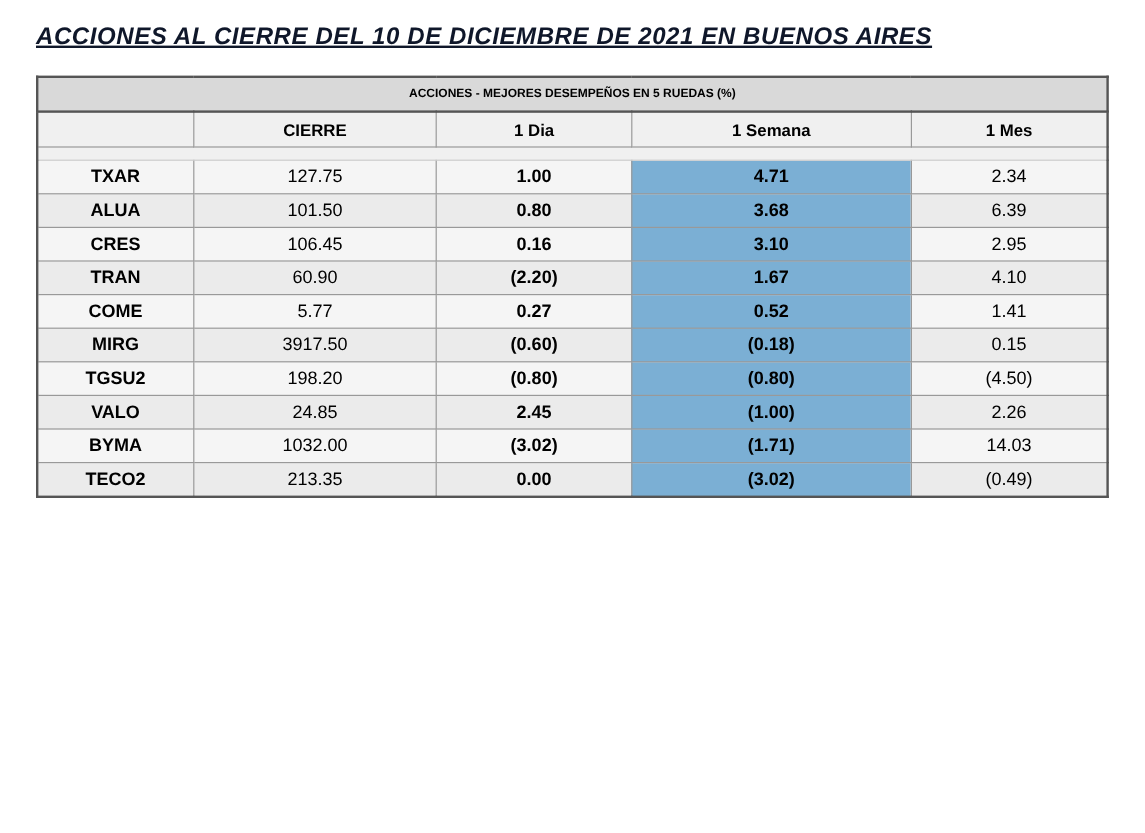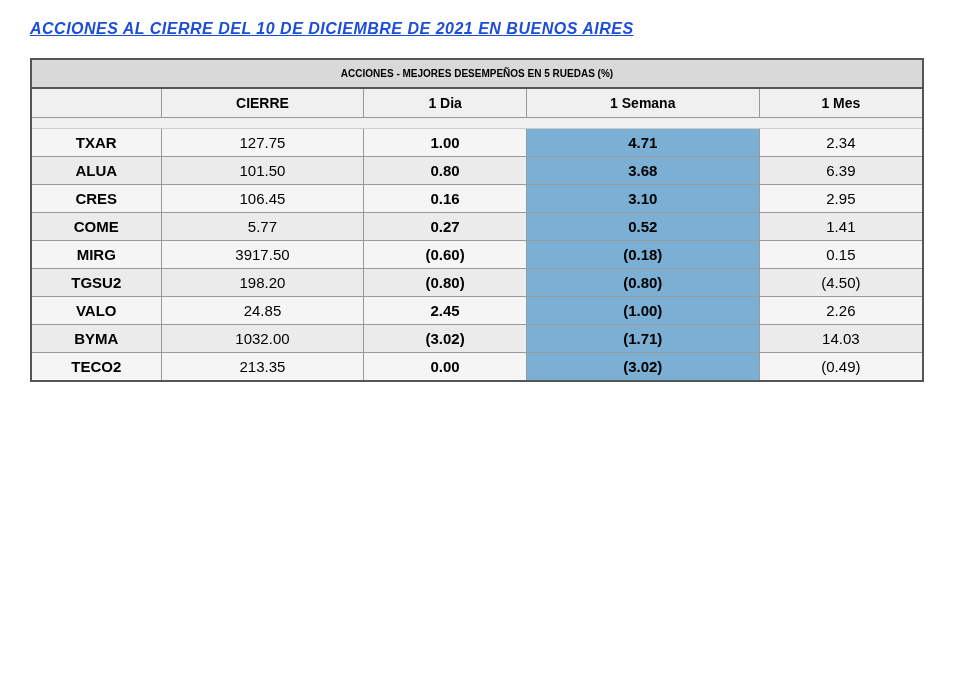--- a/index.html
+++ b/index.html
@@ -13,25 +13,25 @@
       min-height: 694px;
       width: 954px;
       padding: 20px 30px;
     }
 
     .page-wrapper {
       width: 100%;
     }
 
     .page-title {
-      font-size: 16px;
+      font-size: 20px;
       font-weight: bold;
       font-style: italic;
       text-decoration: underline;
-      color: #1d4ed8;
+      color: #0f172a;
       margin-bottom: 20px;
       letter-spacing: 0.5px;
     }
 
     .main-table {
       width: 100%;
       border-collapse: collapse;
       border: 2px solid #555;
     }
 
@@ -139,20 +139,27 @@
           <td>6.39</td>
         </tr>
         <tr class="data-row">
           <td class="ticker-col">CRES</td>
           <td class="cierre-col">106.45</td>
           <td class="bold-val">0.16</td>
           <td class="semana-col bold-val">3.10</td>
           <td>2.95</td>
         </tr>
         <tr class="data-row">
+          <td class="ticker-col">TRAN</td>
+          <td class="cierre-col">60.90</td>
+          <td class="bold-val">(2.20)</td>
+          <td class="semana-col bold-val">1.67</td>
+          <td>4.10</td>
+        </tr>
+        <tr class="data-row">
           <td class="ticker-col">COME</td>
           <td class="cierre-col">5.77</td>
           <td class="bold-val">0.27</td>
           <td class="semana-col bold-val">0.52</td>
           <td>1.41</td>
         </tr>
         <tr class="data-row">
           <td class="ticker-col">MIRG</td>
           <td class="cierre-col">3917.50</td>
           <td class="bold-val">(0.60)</td>

